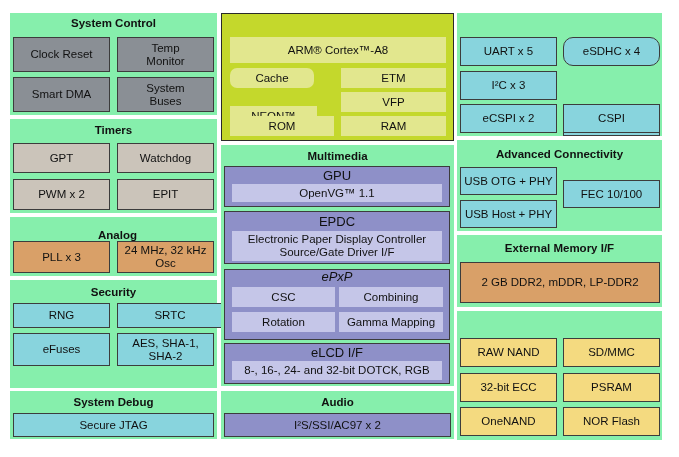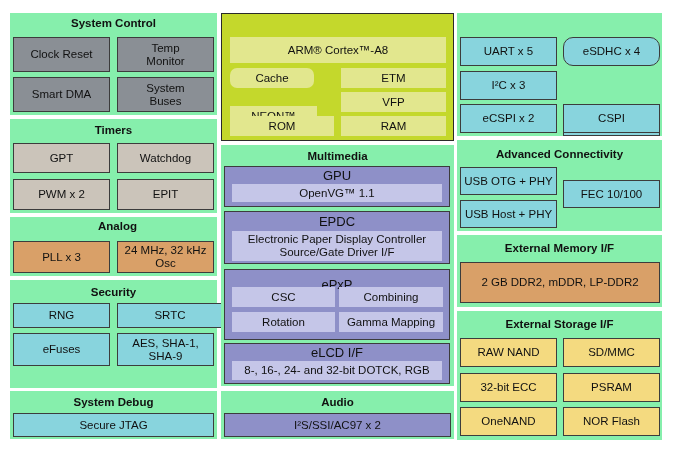--- a/index.html
+++ b/index.html
@@ -38,31 +38,31 @@
 
 <div class="panel" style="left:10px;top:119px;width:207px;height:94px;">
   <div class="ptitle" style="top:5px;">Timers</div>
   <div class="box tan" style="left:3px;top:24px;width:97px;height:30px;">GPT</div>
   <div class="box tan" style="left:107px;top:24px;width:97px;height:30px;">Watchdog</div>
   <div class="box tan" style="left:3px;top:60px;width:97px;height:31px;">PWM x 2</div>
   <div class="box tan" style="left:107px;top:60px;width:97px;height:31px;">EPIT</div>
 </div>
 
 <div class="panel" style="left:10px;top:217px;width:207px;height:59px;">
-  <div class="ptitle" style="top:3px;padding-left:8px;">Analog</div>
+  <div class="ptitle" style="top:12px;padding-left:8px;">Analog</div>
   <div class="box orange" style="left:3px;top:24px;width:97px;height:32px;">PLL x 3</div>
   <div class="box orange" style="left:107px;top:24px;width:97px;height:32px;padding:0 2px;">24 MHz, 32 kHz Osc</div>
 </div>
 
 <div class="panel" style="left:10px;top:280px;width:207px;height:108px;">
   <div class="ptitle" style="top:6px;">Security</div>
   <div class="box cyan" style="left:3px;top:23px;width:97px;height:25px;">RNG</div>
   <div class="box cyan" style="left:107px;top:23px;width:106px;height:25px;">SRTC</div>
   <div class="box cyan" style="left:3px;top:53px;width:97px;height:33px;">eFuses</div>
-  <div class="box cyan" style="left:107px;top:53px;width:97px;height:33px;padding:0 12px;">AES, SHA-1, SHA-9</div>
+  <div class="box cyan" style="left:107px;top:53px;width:97px;height:33px;padding:0 12px;">AES, SHA-1, SHA-2</div>
 </div>
 
 <div class="panel" style="left:10px;top:391px;width:207px;height:48px;">
   <div class="ptitle" style="top:5px;">System Debug</div>
   <div class="box cyan" style="left:3px;top:22px;width:201px;height:24px;">Secure JTAG</div>
 </div>
 
 <div class="core" style="left:221px;top:13px;width:233px;height:128px;">
   <div class="box lgreen" style="left:8px;top:23px;width:216px;height:26px;">ARM® Cortex™-A8</div>
   <div class="box lgreen" style="left:8px;top:54px;width:84px;height:20px;border-radius:7px;">Cache</div>
@@ -83,21 +83,21 @@
 
   <div class="box purple" style="left:3px;top:66px;width:226px;height:53px;display:block;">
     <div class="sub" style="top:3px;">EPDC</div>
     <div class="box lpurple" style="left:7px;top:19px;width:210px;height:30px;flex-direction:column;">
       <span>Electronic Paper Display Controller</span>
       <span>Source/Gate Driver I/F</span>
     </div>
   </div>
 
   <div class="box purple" style="left:3px;top:124px;width:226px;height:71px;display:block;">
-    <div class="sub" style="top:8px;">ePxP</div>
+    <div class="sub" style="top:0;font-style:italic;">ePxP</div>
     <div class="box lpurple" style="left:7px;top:17px;width:103px;height:20px;">CSC</div>
     <div class="box lpurple" style="left:114px;top:17px;width:104px;height:20px;">Combining</div>
     <div class="box lpurple" style="left:7px;top:42px;width:103px;height:20px;">Rotation</div>
     <div class="box lpurple" style="left:114px;top:42px;width:104px;height:20px;">Gamma Mapping</div>
   </div>
 
   <div class="box purple" style="left:3px;top:198px;width:226px;height:41px;display:block;">
     <div class="sub" style="top:2px;">eLCD I/F</div>
     <div class="box lpurple" style="left:7px;top:17px;width:210px;height:19px;">8-, 16-, 24- and 32-bit DOTCK, RGB</div>
   </div>
@@ -123,20 +123,19 @@
   <div class="box cyan" style="left:106px;top:27px;width:97px;height:28px;margin-top:13px;">FEC 10/100</div>
   <div class="box cyan" style="left:3px;top:60px;width:97px;height:28px;">USB Host + PHY</div>
 </div>
 
 <div class="panel" style="left:457px;top:235px;width:205px;height:72px;">
   <div class="ptitle" style="top:7px;">External Memory I/F</div>
   <div class="box orange" style="left:3px;top:27px;width:200px;height:41px;">2 GB DDR2, mDDR, LP-DDR2</div>
 </div>
 
 <div class="panel" style="left:457px;top:311px;width:205px;height:129px;">
-  <div class="ptitle" style="top:7px;">External Storage I/F</div>
   <div class="box yellow" style="left:3px;top:27px;width:97px;height:29px;">RAW NAND</div>
   <div class="box yellow" style="left:106px;top:27px;width:97px;height:29px;">SD/MMC</div>
   <div class="box yellow" style="left:3px;top:62px;width:97px;height:29px;">32-bit ECC</div>
   <div class="box yellow" style="left:106px;top:62px;width:97px;height:29px;">PSRAM</div>
   <div class="box yellow" style="left:3px;top:96px;width:97px;height:29px;">OneNAND</div>
   <div class="box yellow" style="left:106px;top:96px;width:97px;height:29px;">NOR Flash</div>
 </div>
 
 </body></html>

